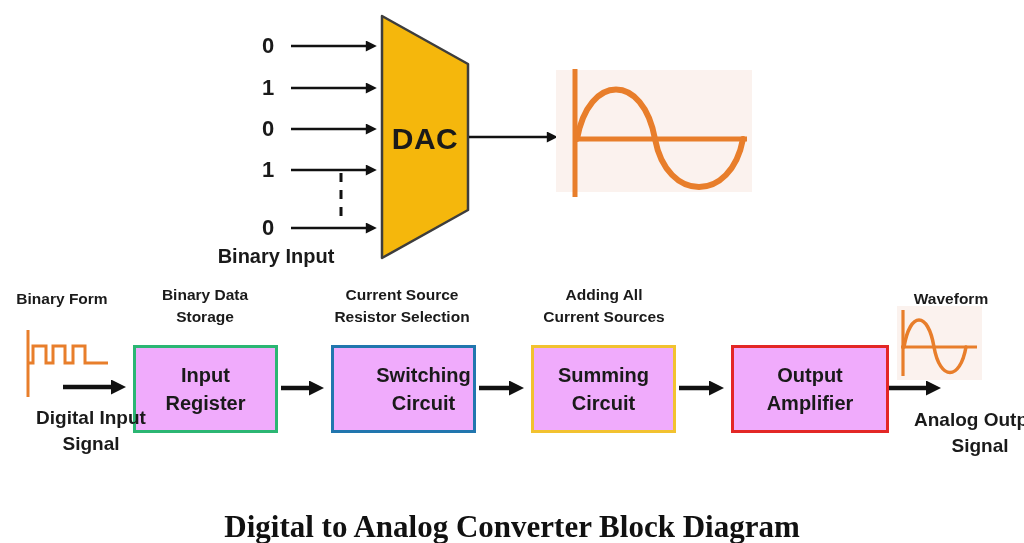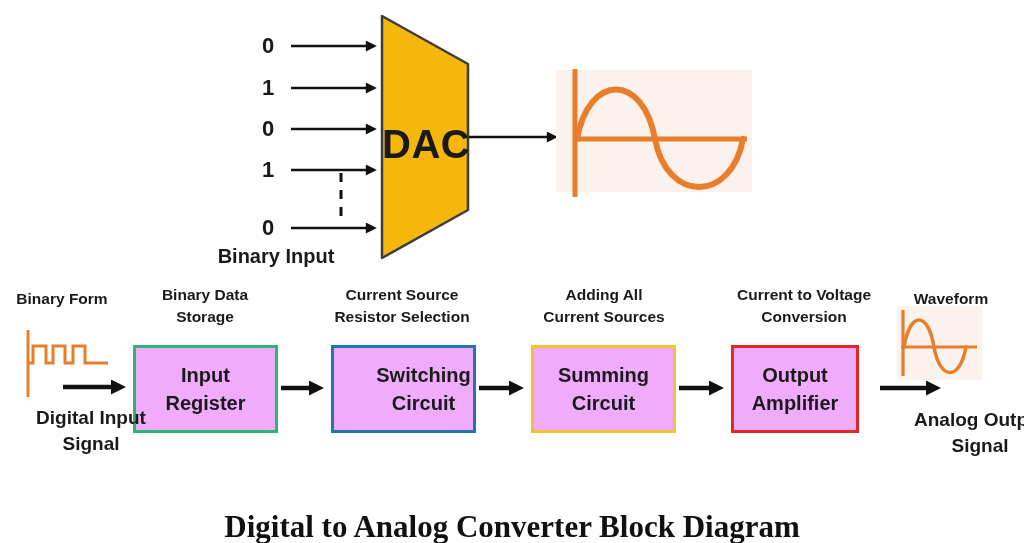--- a/index.html
+++ b/index.html
@@ -13,21 +13,21 @@
     color: #1a1a1a;
     overflow: hidden;
   }
   .layer {
     position: absolute;
     left: 0; top: 0;
     width: 1024px; height: 543px;
   }
   .txt { position: absolute; text-align: center; font-weight: bold; color: #1a1a1a; }
   .bit { width: 40px; height: 28px; line-height: 28px; font-size: 22px; }
-  .dac-label { font-size: 40px; letter-spacing: 0.5px; }
+  .dac-label { font-size: 30px; letter-spacing: 0.5px; }
   .caption { font-size: 15.5px; line-height: 22px; }
   .signal-label { font-size: 19px; line-height: 26px; margin-left: 28px; }
   .block {
     position: absolute;
     top: 345px;
     height: 88px;
     border: 3px solid #333;
     background: #f0abfc;
     display: flex;
     align-items: center;
@@ -118,33 +118,32 @@
 
   <div class="txt" style="left:200px; top:245px; width:152px; font-size:20px;">Binary Input</div>
 
   <div class="txt dac-label" style="left:382px; top:122px; width:86px;">DAC</div>
 
 
   <div class="txt caption" style="left:0px;   top:288px; width:124px;">Binary Form</div>
   <div class="txt caption" style="left:141px; top:284px; width:128px;">Binary Data Storage</div>
   <div class="txt caption" style="left:316px; top:284px; width:172px;">Current Source Resistor Selection</div>
   <div class="txt caption" style="left:538px; top:284px; width:132px;">Adding All Current Sources</div>
-  <div class="txt caption" style="left:715px; top:284px; width:178px;">Current to Voltage Conversion</div>
   <div class="txt caption" style="left:892px; top:288px; width:118px;">Waveform</div>
 
   <div class="block" style="left: 133px; width: 145px; border-color: rgb(43, 182, 115);">
     <span class="block-label">Input Register</span>
   </div>
   <div class="block" style="left: 331px; width: 145px; border-color: rgb(33, 118, 174); padding-left: 40px;">
     <span class="block-label">Switching Circuit</span>
   </div>
   <div class="block" style="left: 531px; width: 145px; border-color: rgb(242, 194, 48);">
     <span class="block-label">Summing Circuit</span>
   </div>
-  <div class="block" style="left: 731px; width: 128px; border-color: rgb(227, 39, 38);">
+  <div class="block" style="left: 731px; width: 158px; border-color: rgb(227, 39, 38);">
     <span class="block-label">Output Amplifier</span>
   </div>
 
   <div class="txt signal-label" style="left:0px;   top:405px; width:126px;">Digital Input Signal</div>
   <div class="txt signal-label" style="left:877px; top:407px; width:150px;">Analog Output Signal</div>
 
   <div class="title">Digital to Analog Converter Block Diagram</div>
 
 </div>
 

